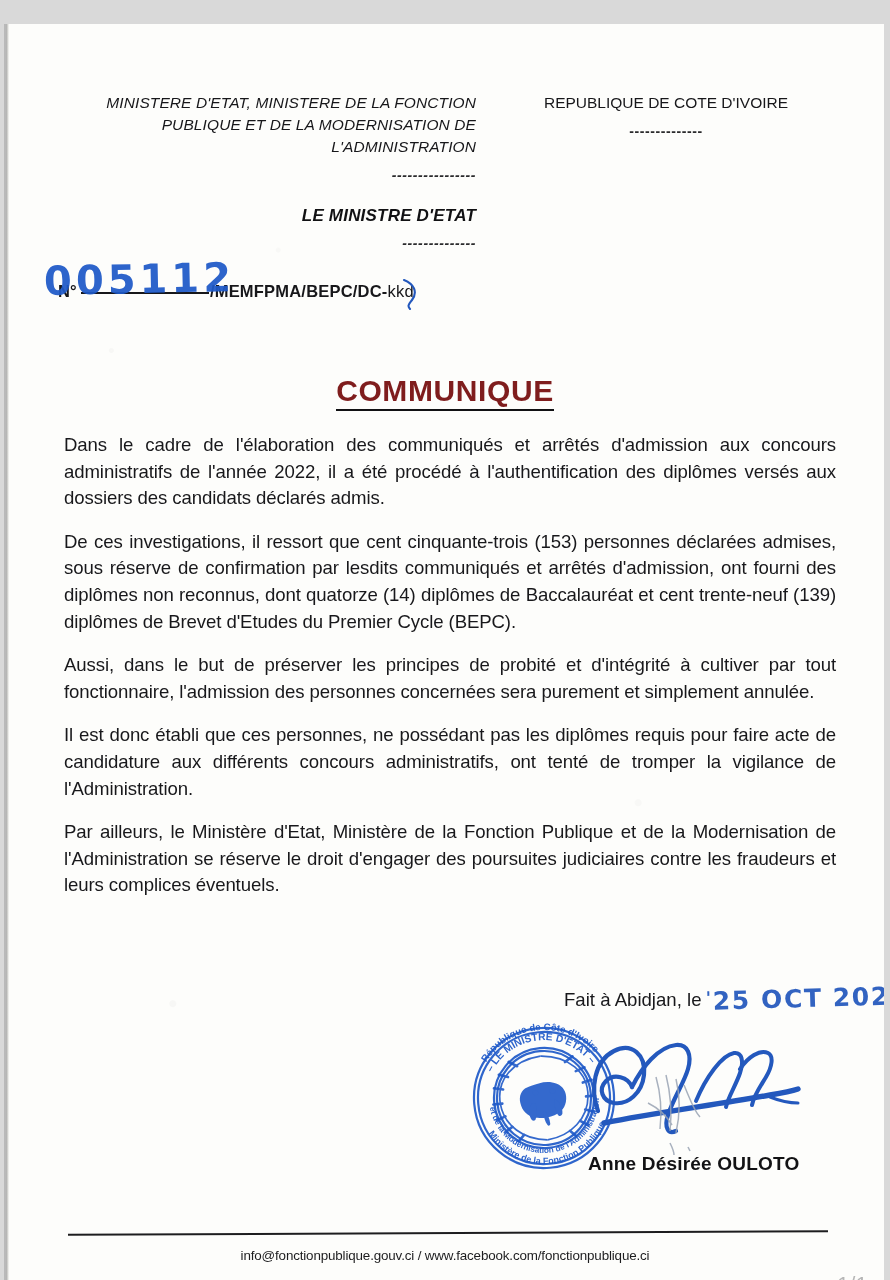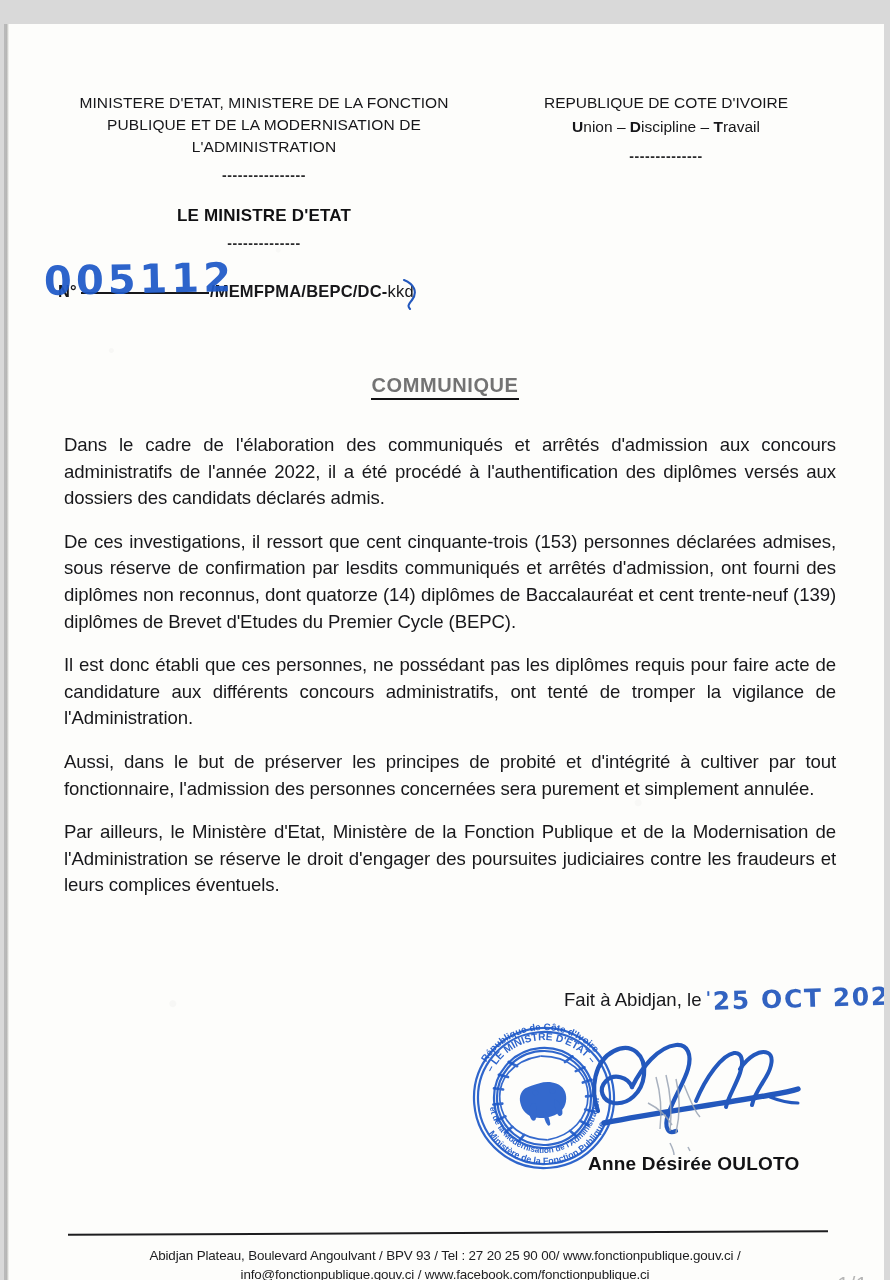--- a/index.html
+++ b/index.html
@@ -52,23 +52,24 @@
   .header {
     position: absolute;
     top: 68px;
     left: 0;
     right: 0;
     display: flex;
     align-items: flex-start;
   }
   .hdr-left {
     width: 470px;
-    text-align: center;
+    text-align: right;
     padding-left: 46px;
     box-sizing: border-box;
+    font-style: italic;
   }
   .hdr-right {
     flex: 1;
     text-align: center;
     padding-right: 28px;
     box-sizing: border-box;
   }
   .ministry-line {
     font-size: 15.5px;
     line-height: 22px;
@@ -143,24 +144,24 @@
     pointer-events: none;
   }
 
   
   .doc-title {
     position: absolute;
     top: 350px;
     left: 0;
     right: 0;
     text-align: center;
-    font-size: 20px;
+    font-size: 30px;
     font-weight: 700;
     letter-spacing: .6px;
-    color: #737373;
+    color: #7f1d1d;
   }
   .doc-title span {
     border-bottom: 2.6px solid #111113;
     padding-bottom: 2px;
   }
 
   
   .body-text {
     position: absolute;
     top: 408px;
@@ -271,41 +272,40 @@
 
     <div class="hdr-left">
       <div class="ministry-line">MINISTERE D'ETAT, MINISTERE DE LA FONCTION PUBLIQUE ET DE LA MODERNISATION DE L'ADMINISTRATION</div>
       <div class="dashes">----------------</div>
       <div class="minister-title">LE MINISTRE D'ETAT</div>
       <div class="dashes">--------------</div>
     </div>
 
     <div class="hdr-right">
       <div class="republic-line">REPUBLIQUE DE COTE D'IVOIRE</div>
-      <div class="motto"><b>U</b><span>nion</span><span> – </span><b>D</b><span>iscipline</span><span> – </span><b>T</b><span>ravail</span></div>
       <div class="dashes">--------------</div>
     </div>
 
   </div>
 
   <div class="refline"><span>N°</span><span class="ref-blank"></span><span>/MEMFPMA/BEPC/DC-</span><span class="ref-kkd">kkd</span></div>
 
   <div class="stamp-number">005112</div>
 
   <svg class="ref-flourish" viewBox="0 0 26 34">
     <path d="M6 4 C16 8, 20 16, 14 24 C11 28, 9 30, 12 33" fill="none" stroke="#2358bd" stroke-width="2.1" stroke-linecap="round"></path>
   </svg>
 
   <div class="doc-title"><span>COMMUNIQUE</span></div>
 
   <div class="body-text">
     <p>Dans le cadre de l'élaboration des communiqués et arrêtés d'admission aux concours administratifs de l'année 2022, il a été procédé à l'authentification des diplômes versés aux dossiers des candidats déclarés admis.</p>
     <p>De ces investigations, il ressort que cent cinquante-trois (153) personnes déclarées admises, sous réserve de confirmation par lesdits communiqués et arrêtés d'admission, ont fourni des diplômes non reconnus, dont quatorze (14) diplômes de Baccalauréat et cent trente-neuf (139) diplômes de Brevet d'Etudes du Premier Cycle (BEPC).</p>
+    <p>Aussi, dans le but de préserver les principes de probité et d'intégrité à cultiver par tout fonctionnaire, l'admission des personnes concernées sera purement et simplement annulée.</p>
     <p>Il est donc établi que ces personnes, ne possédant pas les diplômes requis pour faire acte de candidature aux différents concours administratifs, ont tenté de tromper la vigilance de l'Administration.</p>
-    <p>Aussi, dans le but de préserver les principes de probité et d'intégrité à cultiver par tout fonctionnaire, l'admission des personnes concernées sera purement et simplement annulée.</p>
     <p>Par ailleurs, le Ministère d'Etat, Ministère de la Fonction Publique et de la Modernisation de l'Administration se réserve le droit d'engager des poursuites judiciaires contre les fraudeurs et leurs complices éventuels.</p>
   </div>
 
   <div class="date-line">Fait à Abidjan, le</div>
 
   <div class="stamp-date"><span class="tick">'</span><span>25 OCT 2023</span></div>
 
   <svg class="seal" viewBox="0 0 172 172">
     <defs>
       <path id="arcTop" d="M 18,86 A 68,68 0 0 1 154,86"></path>
@@ -387,19 +387,18 @@
       <path d="M64 84 C72 88, 82 96, 88 106"></path>
       <path d="M86 124 C88 128, 90 132, 90 136"></path>
       <path d="M104 128 l2 4"></path>
     </g>
   </svg>
 
   <div class="signer-name">Anne Désirée OULOTO</div>
 
   <div class="footer-rule"></div>
   <div class="footer-text">
-    <div>Abidjan Plateau, Boulevard Angoulvant / BPV 93 / Tel : 27 20 25 90 00/ www.fonctionpublique.gouv.ci /</div>
     <div>info@fonctionpublique.gouv.ci / www.facebook.com/fonctionpublique.ci</div>
   </div>
 
   <div class="page-indicator">1/1</div>
 
 </div>
 
 </body></html>

